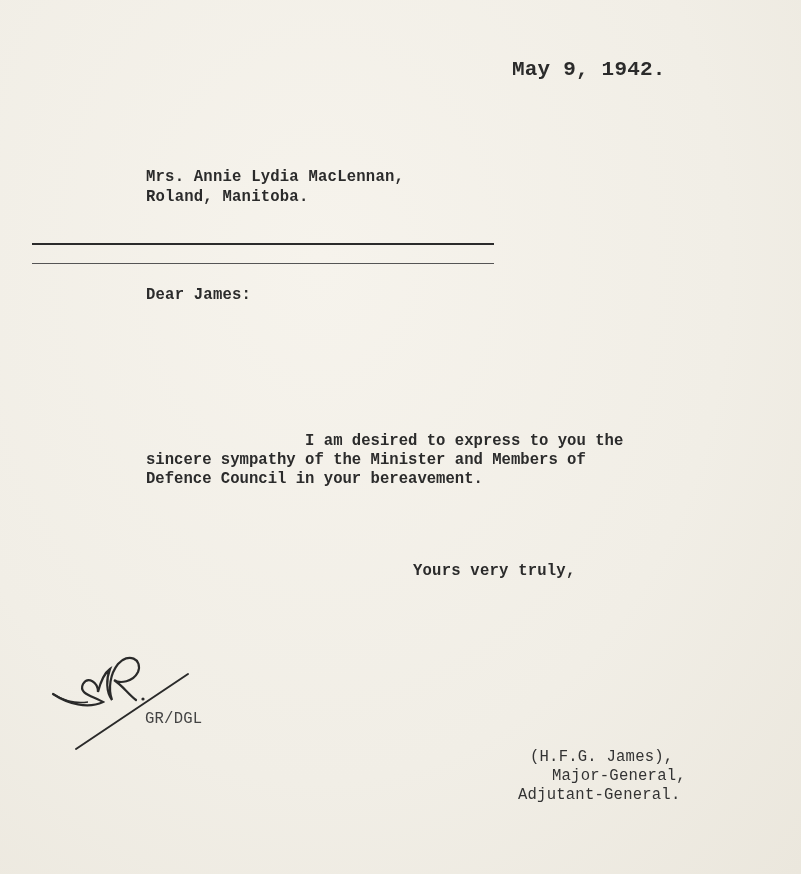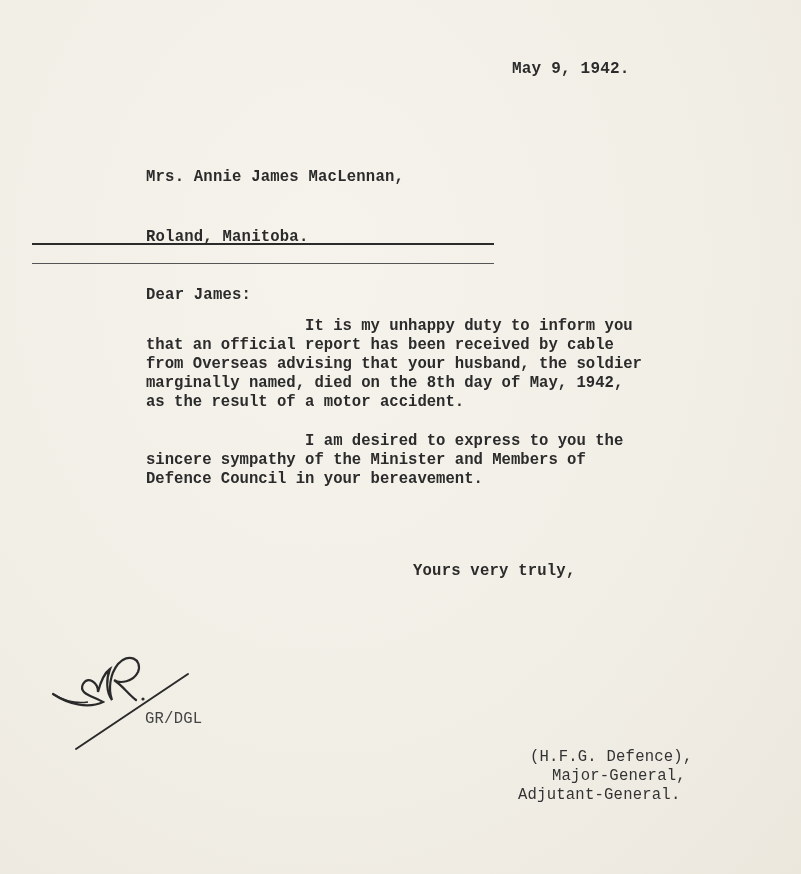--- a/index.html
+++ b/index.html
@@ -12,23 +12,23 @@
   }
   .paper {
     position:absolute; left:0; top:0; width:801px; height:874px;
     background: radial-gradient(ellipse at 40% 30%, #f6f3ec 0%, #f1eee6 60%, #ebe7dd 100%);
   }
   .line {
     position:absolute; white-space:pre;
     font-size:15.6px; line-height:19px; font-weight:bold;
     color:#2b2b2b; letter-spacing:0.2px;
   }
-  .date { left:512px; top:60px; font-size:16px; }
+  .date { left:512px; top:60px; font-size:21px; }
   .addr1 { left:146px; top:168px; }
-  .addr2 { left:146px; top:188px;margin-top:40px; }
+  .addr2 { left:146px; top:188px; }
   .re1 { left:32px; top:227px; }
   .re2 { left:87px; top:245px; }
   .re-underline {
     position:absolute; left:32px; top:243px; width:462px; height:2px; background:#2b2b2b;
   }
   .re-underline2 {
     position:absolute; left:32px; top:263px; width:462px; height:1px; background:#555;
   }
   .salutation { left:146px; top:286px; }
   .p1 { left:146px; top:317px; }
@@ -42,45 +42,40 @@
   .para { position:absolute; white-space:pre; font-size:15.6px; line-height:19px; font-weight:bold; color:#2b2b2b; }
   .signature { position:absolute; left:48px; top:634px; width:150px; height:120px; }
 </style>
 </head>
 <body>
 
 <div class="paper">
 
   <div class="line date">May 9, 1942.</div>
 
-  <div class="line addr1">Mrs. Annie James MacLennan,</div>
+  <div class="line addr1">Mrs. Annie Lydia MacLennan,</div>
   <div class="line addr2">Roland, Manitoba.</div>
 
   <div class="re-underline"></div>
   <div class="re-underline2"></div>
 
   <div class="line salutation">Dear James:</div>
 
-  <div class="para p1">                 It is my unhappy duty to inform you
-that an official report has been received by cable
-from Overseas advising that your husband, the soldier
-marginally named, died on the 8th day of May, 1942,
-as the result of a motor accident.</div>
   <div class="para p2">                 I am desired to express to you the
 sincere sympathy of the Minister and Members of
 Defence Council in your bereavement.</div>
 
   <div class="line closing">Yours very truly,</div>
 
   <svg class="signature" viewBox="0 0 150 120">
     <path d="M5 60 C 20 70, 40 75, 55 68 C 45 62, 30 60, 35 50 C 40 42, 50 48, 50 58 C 52 50, 55 40, 62 35 C 58 45, 58 58, 64 66 C 60 55, 62 40, 70 30 C 80 18, 95 25, 90 38 C 85 48, 72 50, 66 46 C 75 52, 80 60, 88 66" fill="none" stroke="#2a2a2a" stroke-width="2.2" stroke-linecap="round"></path>
     <path d="M5 60 C 15 66, 25 70, 40 68" fill="none" stroke="#2a2a2a" stroke-width="1.6"></path>
     <circle cx="95" cy="65" r="1.6" fill="#2a2a2a"></circle>
     <path d="M28 115 L 140 40" fill="none" stroke="#2a2a2a" stroke-width="2" stroke-linecap="round"></path>
   </svg>
 
   <div class="line ref">GR/DGL</div>
 
-  <div class="line sig1">(H.F.G. Defence),</div>
+  <div class="line sig1">(H.F.G. James),</div>
   <div class="line sig2">Major-General,</div>
   <div class="line sig3">Adjutant-General.</div>
 
 </div>
 
 </body></html>

